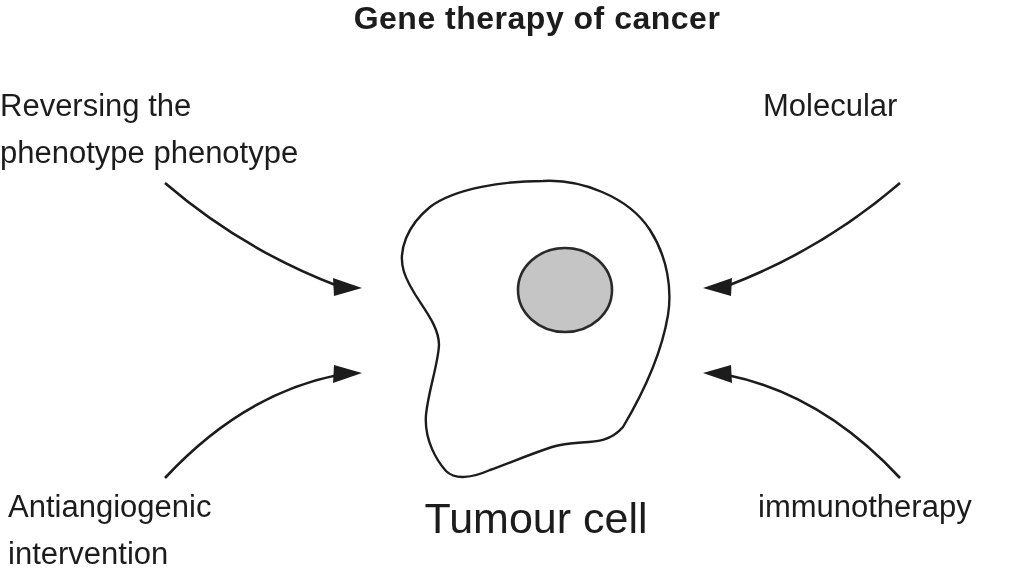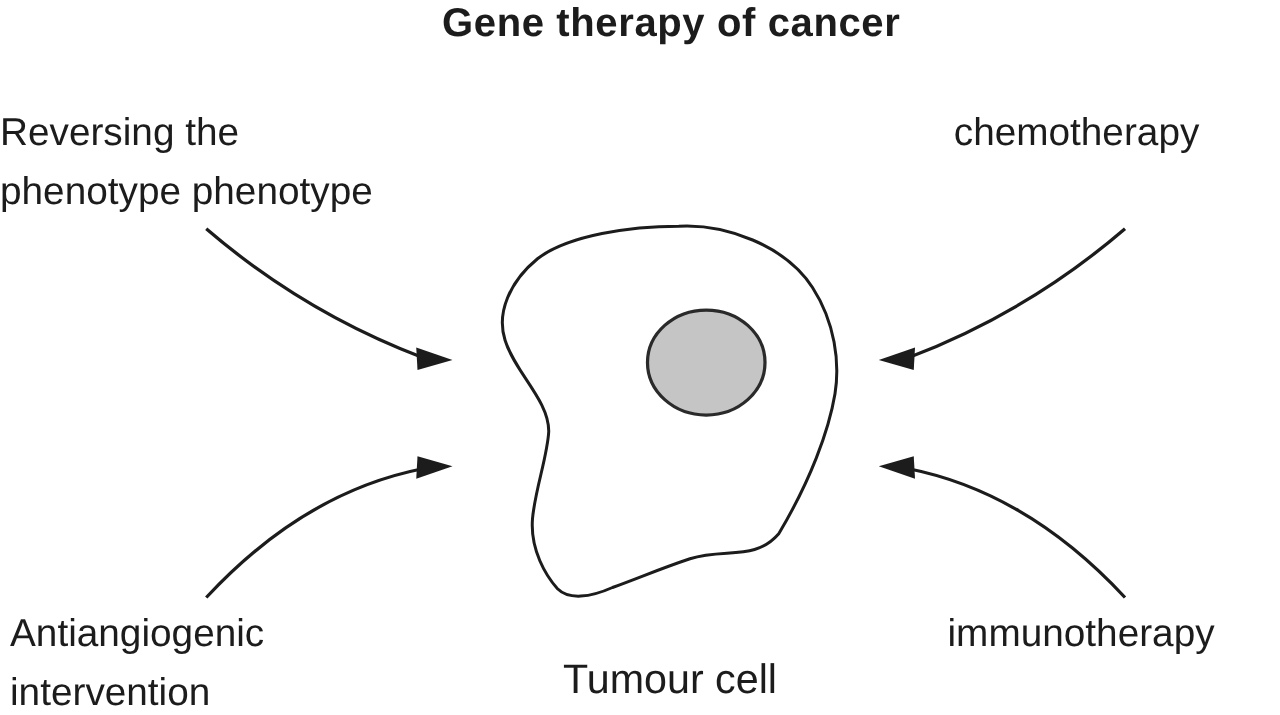--- a/index.html
+++ b/index.html
@@ -44,23 +44,22 @@
   .label-top-left     { left: 0;    top: 82px;  width: 335px; }
   .label-top-right    { left: 763px; top: 82px; width: 261px; }
   .label-bottom-left  { left: 8px;  top: 483px; width: 316px; }
   .label-bottom-right { left: 758px; top: 483px; width: 266px; }
   .label-center {
     position: absolute;
     left: 400px;
     top: 494px;
     width: 272px;
     text-align: center;
-    font-size: 33px;
+    font-size: 43px;
     white-space: nowrap;
-    margin-top: 30px;
   }
   .cell-outline {
     fill: #ffffff;
     stroke: #1c1c1c;
     stroke-width: 2.4;
   }
   .nucleus {
     stroke: #2a2a2a;
     stroke-width: 2.6;
   }
@@ -118,21 +117,21 @@
   </svg>
 
   <div class="title">Gene therapy of cancer</div>
 
   <div class="node-label label-top-left">
     <span>Reversing the</span>
     <span>phenotype phenotype</span>
   </div>
 
   <div class="node-label label-top-right">
-    <span>chemotherapy</span>
+    <span>Molecular</span>
   </div>
 
   <div class="node-label label-bottom-left">
     <span>Antiangiogenic</span>
     <span>intervention</span>
   </div>
 
   <div class="node-label label-bottom-right">
     <span>immunotherapy</span>
   </div>

